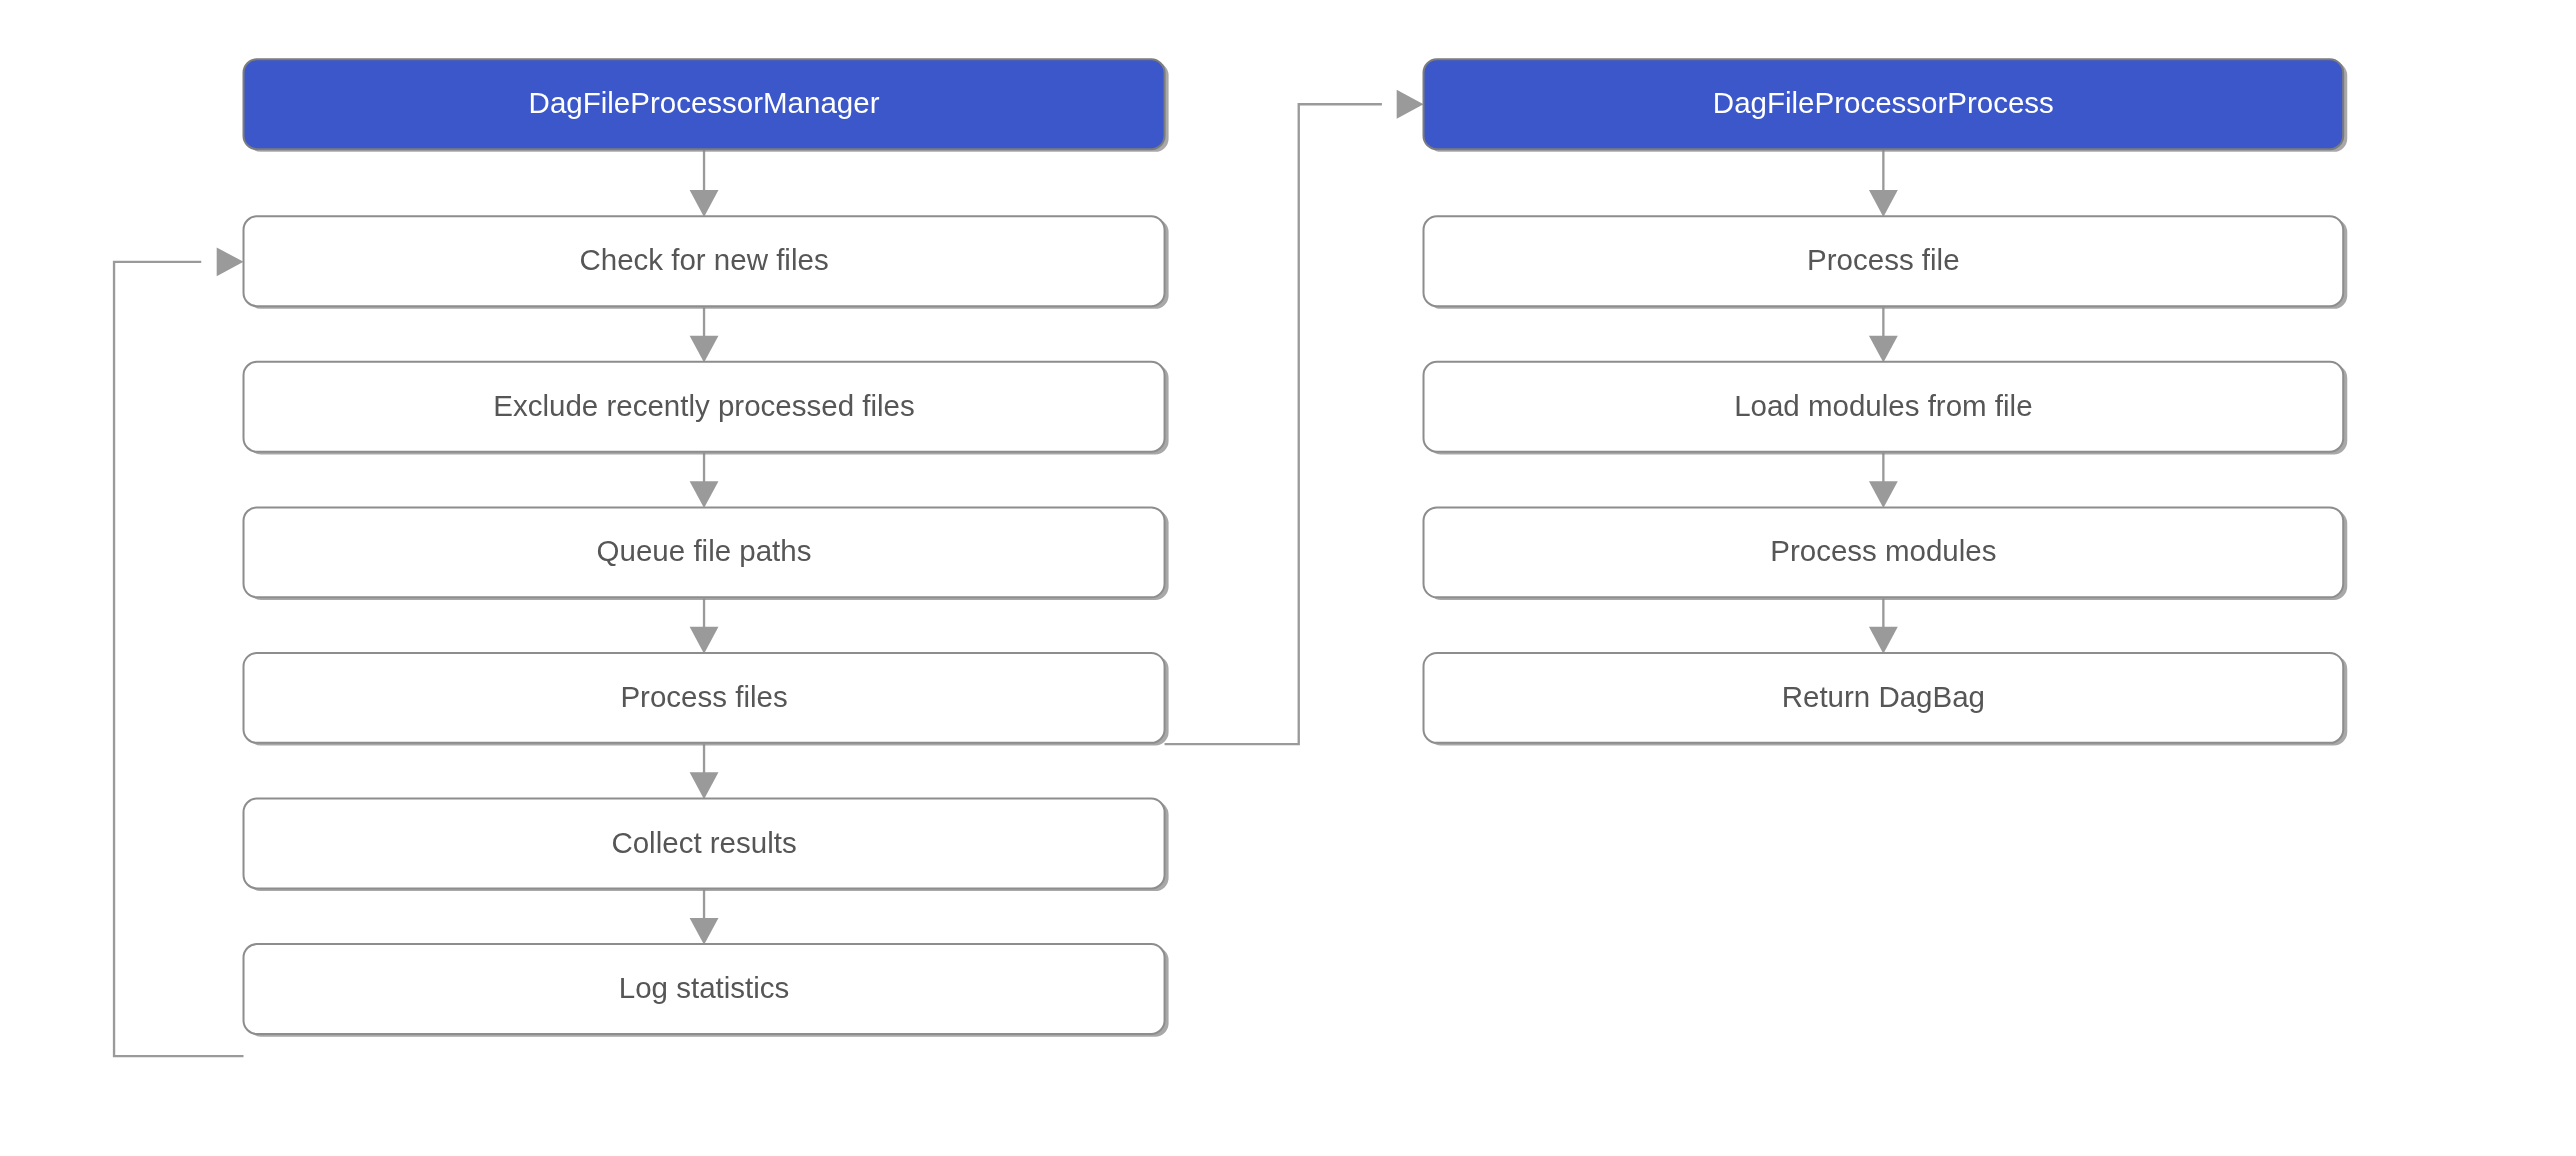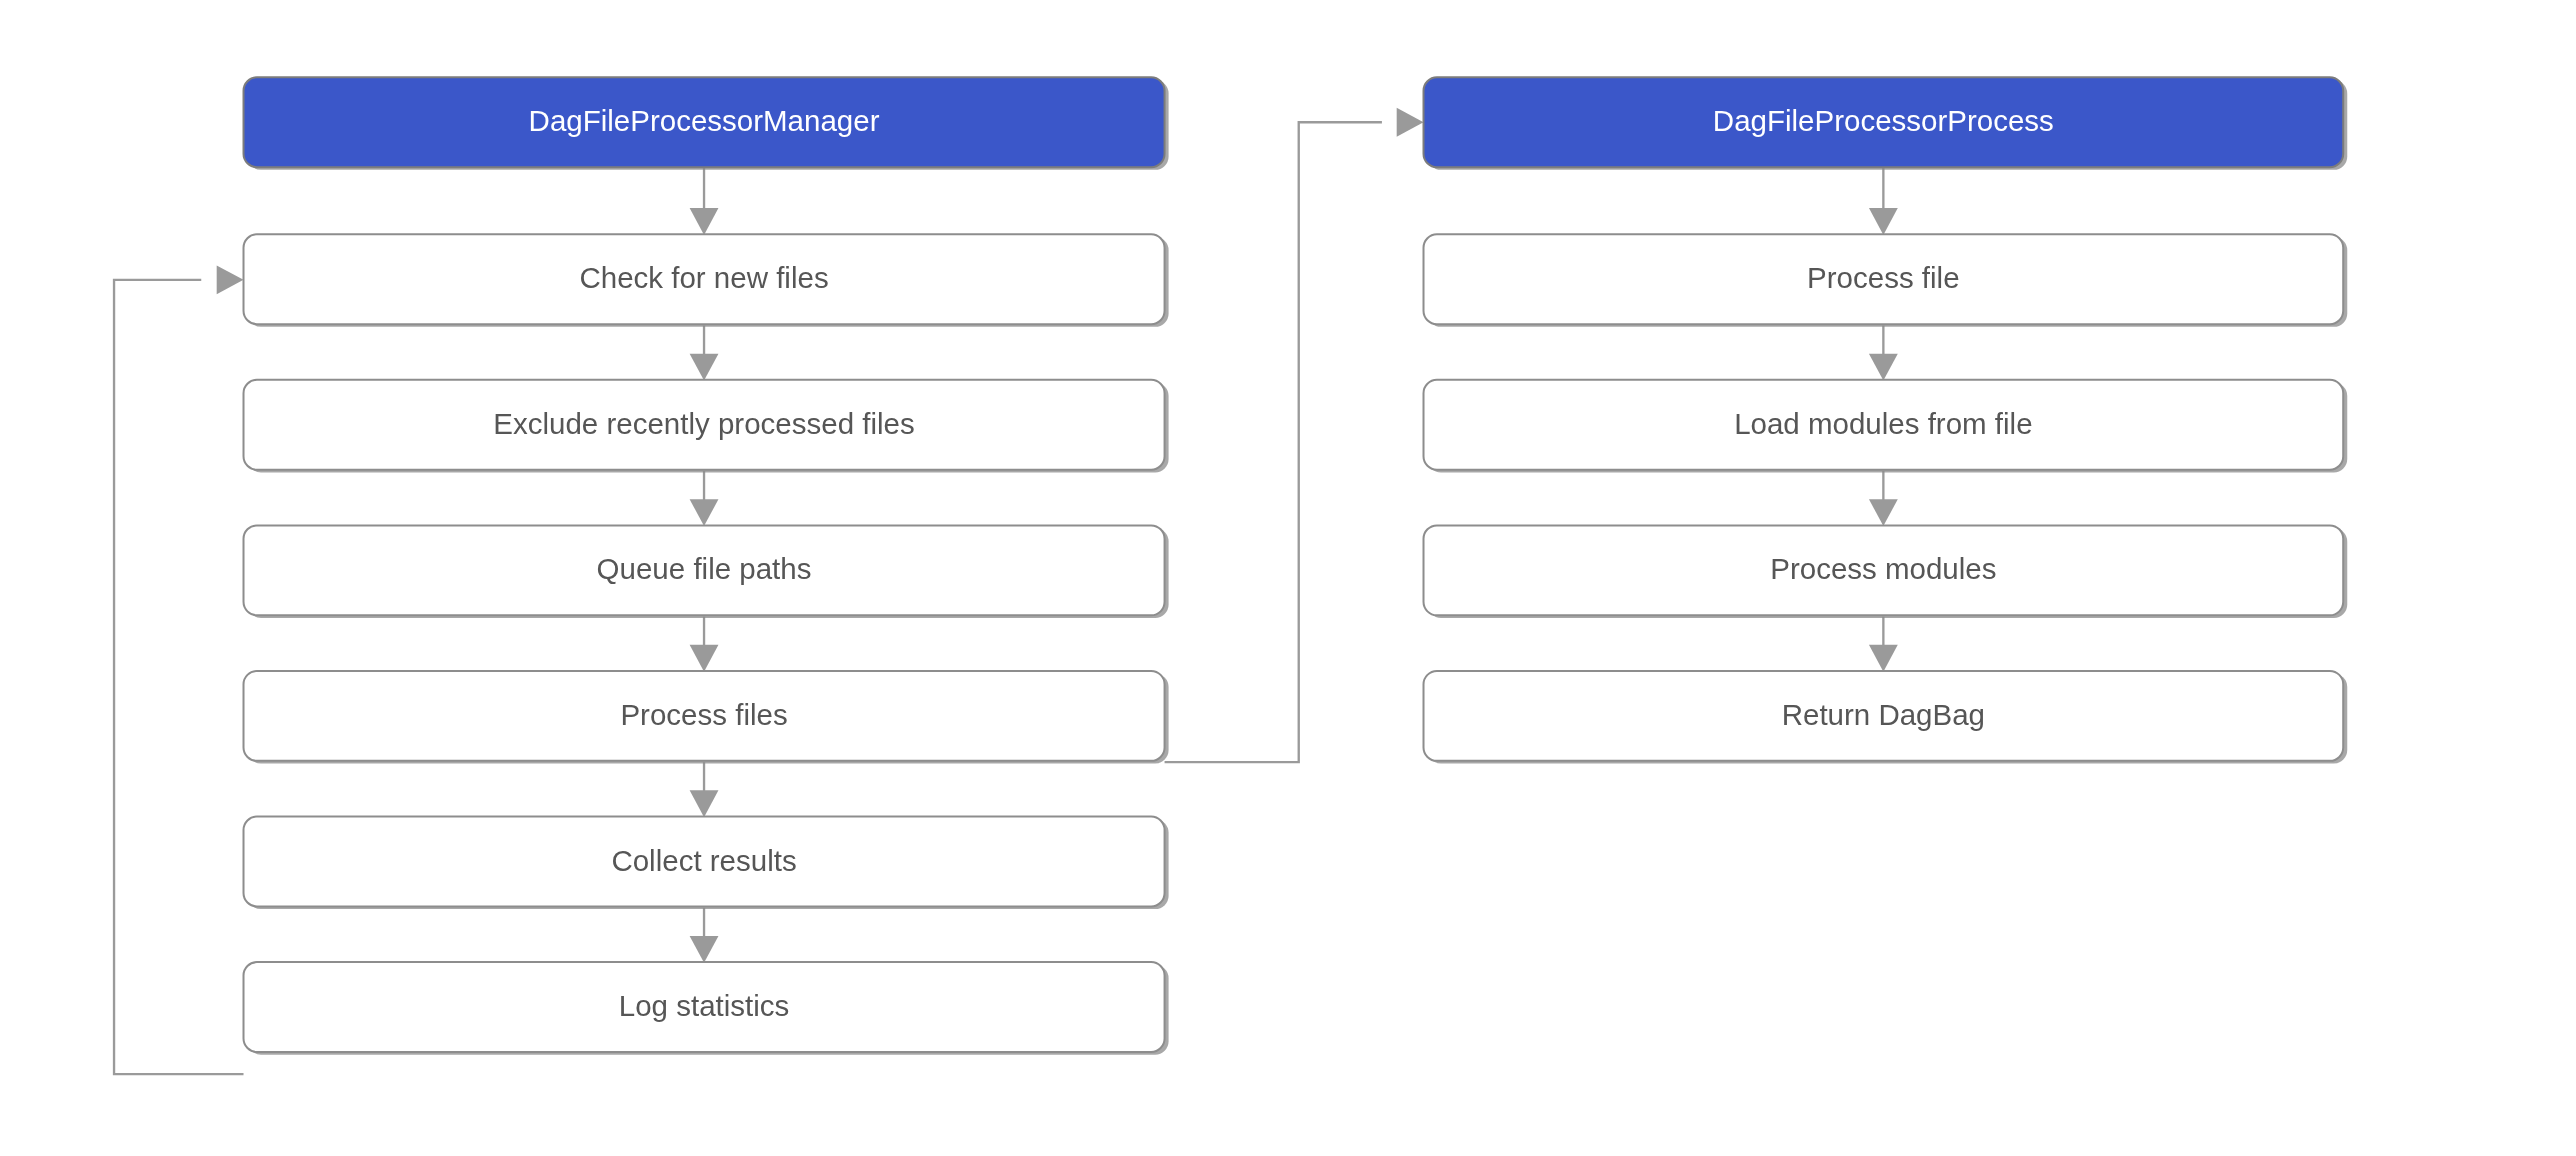--- a/index.html
+++ b/index.html
@@ -12,21 +12,20 @@
     font-family: "Liberation Sans", sans-serif;
     width: 2576px;
     height: 1157px;
     overflow: hidden;
   }
   #diagram-root {
     position: relative;
     width: 2576px;
     height: 1104px;
     background: #ffffff;
-    margin-top: 18px;
   }
   svg#flow-svg {
     position: absolute;
     top: 0;
     left: 0;
     width: 2576px;
     height: 1157px;
     display: block;
   }
   .node-rect-header {

